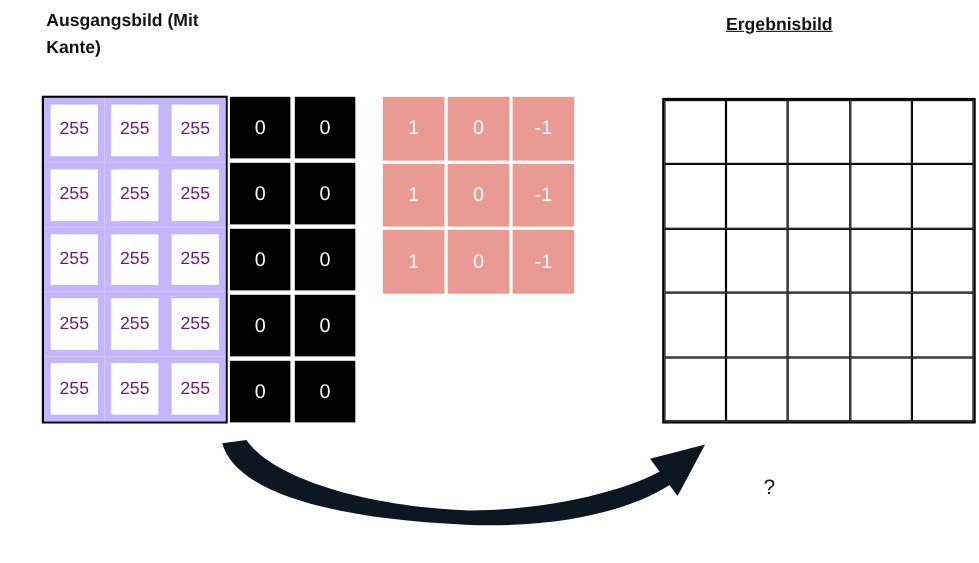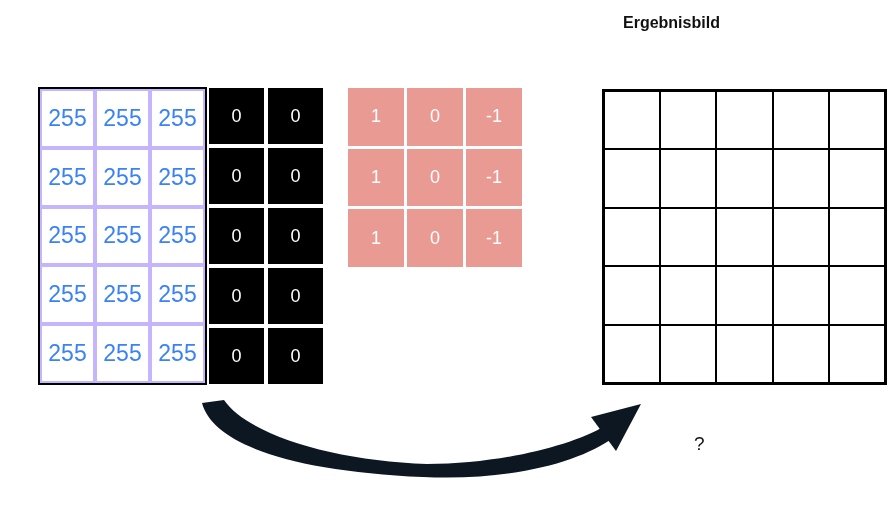--- a/index.html
+++ b/index.html
@@ -14,37 +14,37 @@
 
   .title {
     position: absolute;
     font-weight: 700;
     font-size: 16px;
     line-height: 24px;
     color: #111111;
   }
   .title-source { left: 42px; top: 8px; width: 178px; }
   .title-filter { left: 348px; top: 13px; width: 174px; text-align: center; }
-  .title-result { left: 623px; top: 11px; width: 200px; }
+  .title-result { left: 660px; top: 11px; width: 200px; text-decoration: underline; }
 
   
   .source-white {
     position: absolute; left: 38px; top: 87px;
     width: 169px; height: 298px;
     box-sizing: border-box;
     border: 2px solid #000;
     display: grid;
     grid-template-columns: repeat(3, 1fr);
     grid-template-rows: repeat(5, 1fr);
     background: #ffffff;
   }
   .source-white .cell {
-    border: 2px solid #c4b5fd;
+    border: 6px solid #c4b5fd;
     display: flex; align-items: center; justify-content: center;
-    font-size: 23px; color: #3b82f6;
+    font-size: 16px; color: #701a75;
   }
 
   
   .source-black {
     position: absolute; left: 209px; top: 88px;
     width: 114px; height: 296px;
     display: grid;
     grid-template-columns: repeat(2, 1fr);
     grid-template-rows: repeat(5, 1fr);
     gap: 4px;
@@ -91,20 +91,21 @@
   .qmark {
     position: absolute; left: 694px; top: 433px;
     font-size: 19px; color: #111111;
   }
 </style>
 </head>
 <body>
 
 <div class="canvas">
 
+  <div class="title title-source">Ausgangsbild (Mit Kante)</div>
   <div class="title title-result">Ergebnisbild</div>
 
   <div class="source-white">
     <div class="cell">255</div>
     <div class="cell">255</div>
     <div class="cell">255</div>
     <div class="cell">255</div>
     <div class="cell">255</div>
     <div class="cell">255</div>
     <div class="cell">255</div>

